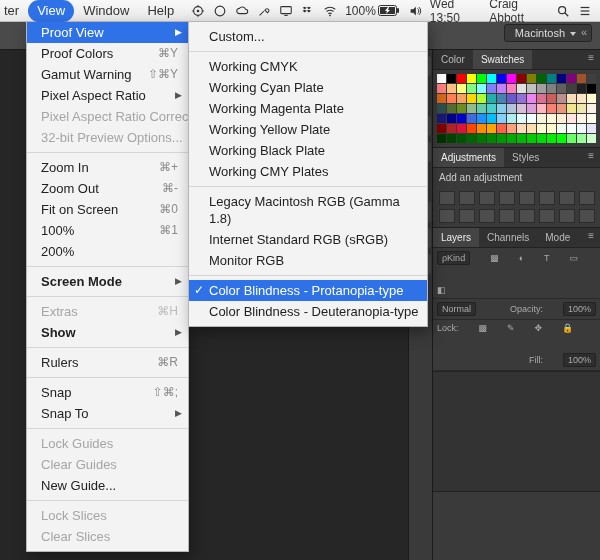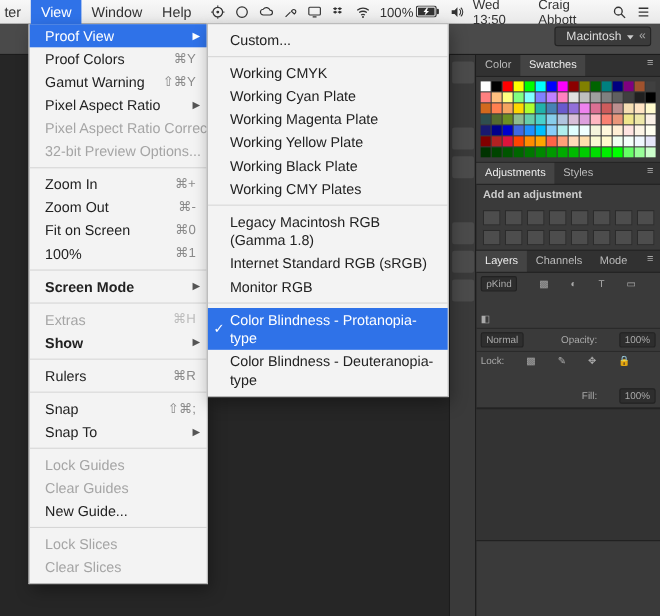--- a/index.html
+++ b/index.html
@@ -1,41 +1,41 @@
 <!DOCTYPE html>
 <html><head>
 <meta charset="utf-8">
 <style>
   * { margin: 0; padding: 0; box-sizing: border-box; font-family: -apple-system, "Helvetica Neue", Arial, sans-serif; }
   body { width: 600px; height: 560px; background: #2c2c2c; overflow: hidden; position: relative; color: #ccc; }
 
   
   .menubar { position: absolute; top: 0; left: 0; right: 0; height: 22px; background: linear-gradient(#f8f8f8,#e9e9e9); border-bottom: 1px solid #bdbdbd; display: flex; align-items: center; font-size: 13px; color: #333; }
   .menubar .left { display: flex; align-items: center; }
-  .menubar .left .m { padding: 0 9px; line-height: 22px; cursor: default; }
+  .menubar .left .m { padding: 0 9px; line-height: 22px; cursor: default; border-radius: 11px; }
   .menubar .left .m.sel { background: #2f72e8; color: #fff; }
   .menubar .left .m.cut { padding-left: 4px; }
   .menubar .spacer { flex: 1; }
   .menubar .right { display: flex; align-items: center; gap: 8px; padding: 0 8px; font-size: 12px; }
   .menubar .right span, .menubar .right svg { display: inline-flex; align-items: center; }
   .mi { width: 14px; height: 14px; }
 
   
   .menu { position: absolute; top: 22px; left: 26px; width: 163px; background: #f3f3f3; border: 1px solid #b7b7b7; border-top: none; box-shadow: 3px 6px 14px rgba(0,0,0,.35); font-size: 13px; color: #222; padding-bottom: 4px; }
   .menu .sep { height: 1px; background: #d6d6d6; margin: 4px 0; }
   .menu .row { display: flex; align-items: center; padding: 2px 10px 2px 14px; line-height: 17px; position: relative; }
   .menu .row.sel { background: #2f72e8; color: #fff; }
   .menu .row .lbl { flex: 1; white-space: nowrap; }
   .menu .row .sc { color: #8a8a8a; font-size: 12px; letter-spacing: 0; }
   .menu .row .arr { position: absolute; right: 6px; font-size: 9px; color: #555; }
   .menu .row.sel .arr { color: #fff; }
   .menu .row.dis { color: #a5a5a5; }
   .menu .row.dis .sc { color: #bcbcbc; }
 
-  .submenu { position: absolute; top: 21px; left: 188px; width: 220px; background: #f3f3f3; border: 1px solid #b7b7b7; box-shadow: 3px 6px 14px rgba(0,0,0,.35); font-size: 13px; color: #222; padding: 4px 0; }
+  .submenu { position: absolute; top: 21px; left: 188px; width: 240px; background: #f3f3f3; border: 1px solid #b7b7b7; box-shadow: 3px 6px 14px rgba(0,0,0,.35); font-size: 13px; color: #222; padding: 4px 0; }
   .submenu .row { display: flex; align-items: center; padding: 2px 8px 2px 20px; line-height: 17px; position: relative; }
   .submenu .row.sel { background: #2f72e8; color: #fff; }
   .submenu .row .chk { position: absolute; left: 5px; font-size: 12px; }
   .submenu .sep { height: 1px; background: #d6d6d6; margin: 4px 0; }
 
   
   .options { position: absolute; top: 22px; left:0; right:0; height: 28px; background: #4a4a4a; border-bottom: 1px solid #1c1c1c; }
   .workspaces { position: absolute; right: 8px; top: 2px; }
   .ws-pill { background: #3b3b3b; border: 1px solid #232323; border-radius: 3px; font-size: 11px; color: #ddd; padding: 2px 26px 2px 10px; position: relative; }
   .ws-pill:after { content: ""; position: absolute; right: 15px; top: 7px; width: 0; height: 0; border-left: 3px solid transparent; border-right: 3px solid transparent; border-top: 4px solid #ccc; }
@@ -48,21 +48,21 @@
   .iconstrip { position: absolute; top: 50px; right: 168px; width: 24px; bottom: 0; background: #3a3a3a; border-left: 1px solid #1a1a1a; }
   .iconstrip .ic { width: 20px; height: 20px; margin: 6px auto; background: #4b4b4b; border-radius: 2px; }
 
   .tabbar { display: flex; background: #313131; border-bottom: 1px solid #222; }
   .tabbar .tab { padding: 4px 8px; font-size: 10px; color: #bbb; }
   .tabbar .tab.act { background: #444; color: #eee; }
   .tabbar .mnu { margin-left: auto; padding: 2px 6px; color: #aaa; font-size: 10px; }
 
   .swatches { padding: 4px; display: grid; grid-template-columns: repeat(16, 9px); grid-auto-rows: 9px; gap: 1px; background: #3a3a3a; }
   .sw { width: 9px; height: 9px; }
-  .adj-label { font-size: 10px; font-weight: bold; padding: 4px 6px; }
+  .adj-label { font-size: 10px; font-weight: normal; padding: 4px 6px; }
   .adj-grid { display: grid; grid-template-columns: repeat(8, 16px); gap: 4px; padding: 4px 6px; justify-content: center; }
   .adj-grid .a { width: 16px; height: 14px; background: #4d4d4d; border: 1px solid #2b2b2b; }
 
   .lay-controls { display: flex; align-items: center; gap: 20px; padding: 3px 4px; font-size: 9px; color: #aaa; border-bottom: 1px solid #2a2a2a; flex-wrap: wrap; }
   .lay-controls .sel { background: #2e2e2e; border: 1px solid #222; padding: 1px 4px; border-radius: 2px; }
   .lay-area { height: 120px; background: #333; border-top: 1px solid #222; }
 
   .panels .section { border-bottom: 1px solid #1f1f1f; }
 </style>
 </head>
@@ -385,20 +385,23 @@
       <span class="sc">⌘-</span>
     </div>
     <div class="row">
       <span class="lbl">Fit on Screen</span>
       <span class="sc">⌘0</span>
     </div>
     <div class="row">
       <span class="lbl">100%</span>
       <span class="sc">⌘1</span>
     </div>
+    <div class="row">
+      <span class="lbl">200%</span>
+    </div>
     <div class="sep"></div>
     <div class="row">
       <span class="lbl" style="font-weight: 600;">Screen Mode</span>
       <span class="arr">▶</span>
     </div>
     <div class="sep"></div>
     <div class="row dis">
       <span class="lbl">Extras</span>
       <span class="sc">⌘H</span>
     </div>

